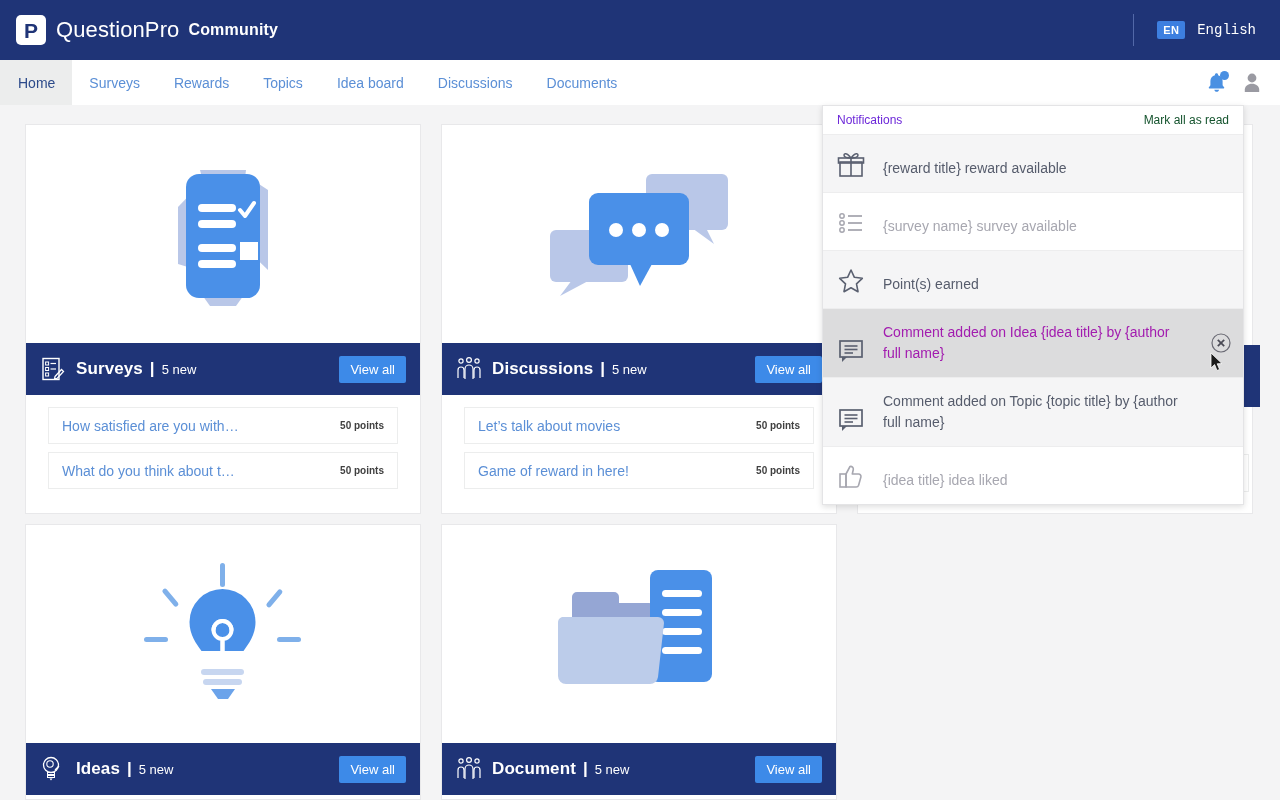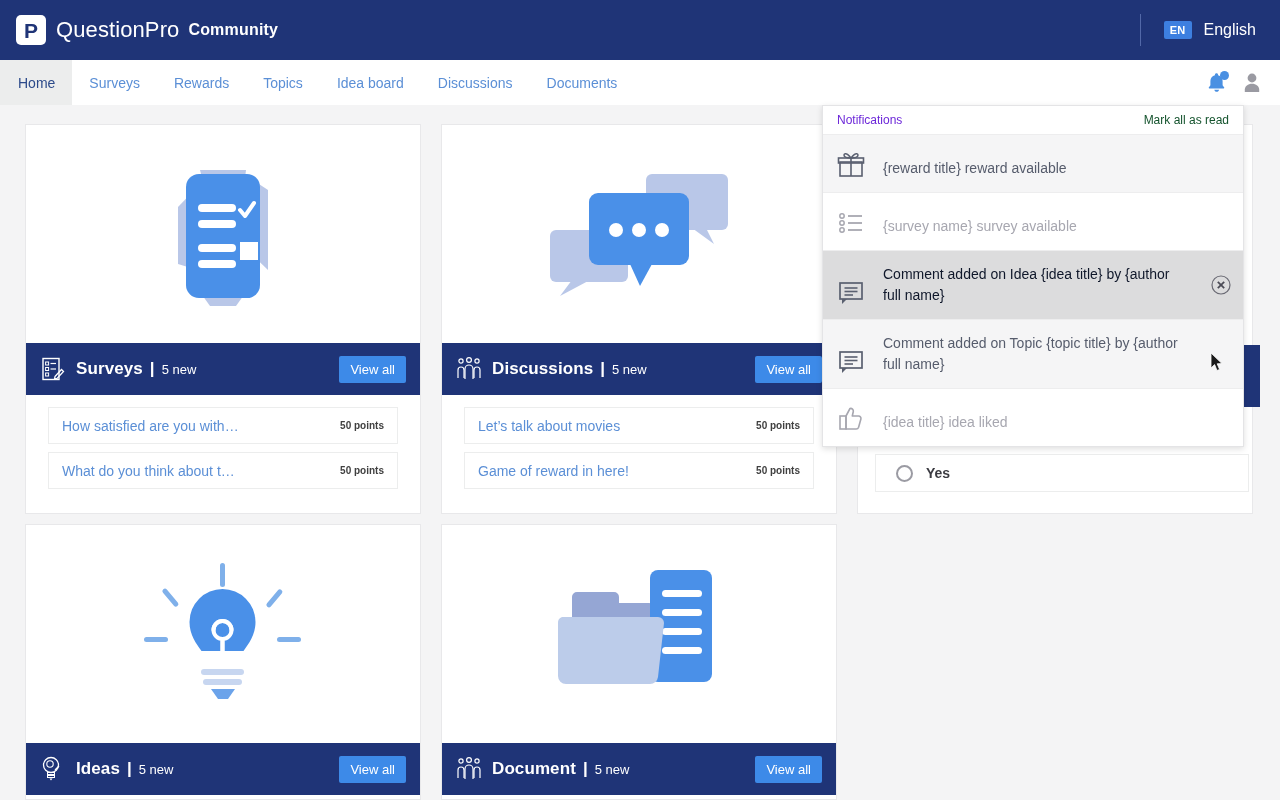--- a/index.html
+++ b/index.html
@@ -41,21 +41,21 @@
     padding-left: 24px;
   }
   .lang-wrap::before {
     content: ""; position: absolute; left: 0; top: 14px;
     width: 1px; height: 32px; background: #5268a8;
   }
   .lang-badge {
     background: #3d7fe0; color: #fff; font-size: 11px; font-weight: bold;
     padding: 3px 6px 3px 6px; border-radius: 2px; letter-spacing: .3px;
   }
-  .lang-text { color: #ffffff; font-size: 16px; }
+  .lang-text { color: #ffffff; font-size: 14px; font-family: Liberation Mono, monospace; }
 
   
   .navbar {
     position: absolute; top: 60px; left: 0;
     width: 1280px; height: 45px;
     background: #ffffff;
     display: flex; align-items: stretch;
   }
   .nav-item {
     display: flex; align-items: center; padding: 0 17px;
@@ -143,21 +143,21 @@
   .notif-item {
     display: flex; align-items: flex-end; padding: 13px 14px;
     border-top: 1px solid #ededee; position: relative; cursor: pointer;
     min-height: 58px;
   }
   .notif-item.unread { background: #f5f5f6; }
   .notif-item.hovered { background: #dcdcdd; }
   .notif-item.read { background: #ffffff; }
   .notif-ic { width: 28px; height: 28px; flex: 0 0 28px; margin-right: 18px; margin-top: 1px; }
   .notif-txt {
-    font-size: 14px; line-height: 21px; color: #0f172a;
+    font-size: 14px; line-height: 21px; color: #a21caf;
     padding-right: 38px; flex: 1;
   }
   .notif-item.read .notif-txt { color: #a7a7b0; }
   .notif-item.unread .notif-txt { color: #565c6c; }
   .notif-close {
     position: absolute; right: 12px; top: 50%; transform: translateY(-50%);
     width: 20px; height: 20px; cursor: pointer;
   }
   
   .blue-strip {
@@ -411,20 +411,28 @@
         <circle cx="5" cy="14" r="2.2" fill="none" stroke="#a7a7b0" stroke-width="1.5"></circle>
         <circle cx="5" cy="21" r="2.2" fill="none" stroke="#a7a7b0" stroke-width="1.5"></circle>
         <line x1="11" y1="7" x2="25" y2="7" stroke="#a7a7b0" stroke-width="1.8"></line>
         <line x1="11" y1="14" x2="25" y2="14" stroke="#a7a7b0" stroke-width="1.8"></line>
         <line x1="11" y1="21" x2="25" y2="21" stroke="#a7a7b0" stroke-width="1.8"></line>
       </svg>
     </span>
     <span class="notif-txt">{survey name} survey available</span>
   </div>
 
+  <div class="notif-item unread">
+    <span class="notif-ic">
+      <svg width="28" height="28" viewBox="0 0 28 28">
+        <path d="M14 3 l3.4 7.3 l7.9 1 l-5.8 5.5 l1.5 7.9 l-7 -3.9 l-7 3.9 l1.5 -7.9 l-5.8 -5.5 l7.9 -1 z" fill="none" stroke="#5a6070" stroke-width="1.6" stroke-linejoin="round"></path>
+      </svg>
+    </span>
+    <span class="notif-txt">Point(s) earned</span>
+  </div>
 
   <div class="notif-item hovered">
     <span class="notif-ic">
       <svg width="28" height="28" viewBox="0 0 28 28">
         <rect x="3" y="5" width="22" height="16" fill="none" stroke="#5a6070" stroke-width="1.7"></rect>
         <line x1="7.5" y1="10" x2="20.5" y2="10" stroke="#5a6070" stroke-width="1.6"></line>
         <line x1="7.5" y1="13.5" x2="20.5" y2="13.5" stroke="#5a6070" stroke-width="1.6"></line>
         <line x1="7.5" y1="17" x2="16" y2="17" stroke="#5a6070" stroke-width="1.6"></line>
         <path d="M5 21 l0 5 l5 -5 z" fill="#5a6070"></path>
       </svg>

